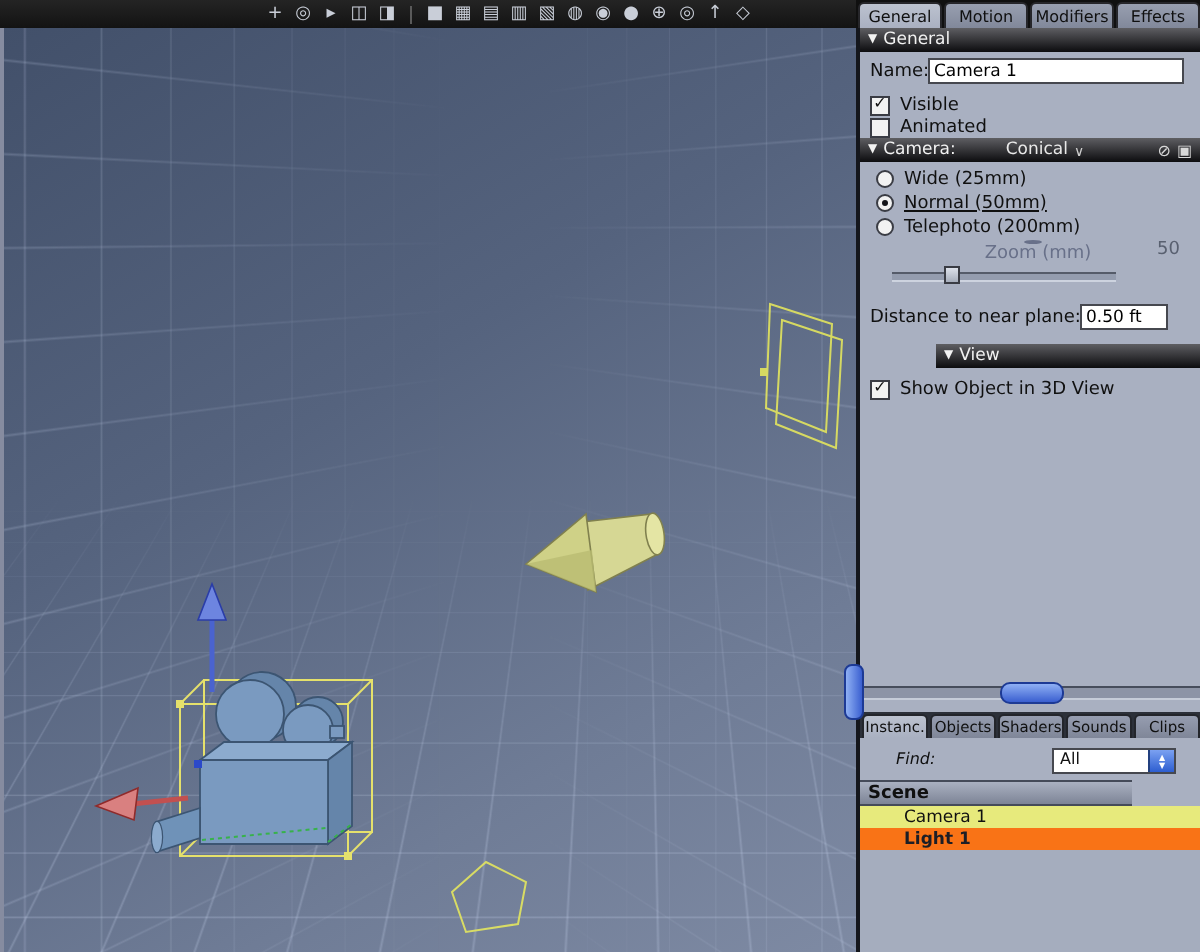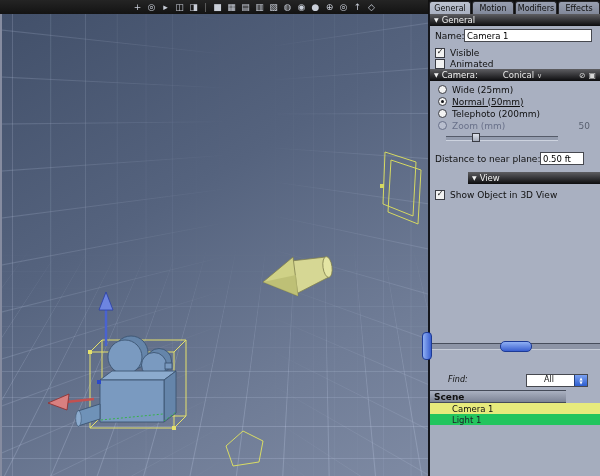--- a/index.html
+++ b/index.html
@@ -58,49 +58,49 @@
   .hdr-ic.first{margin-left:auto;}
   .row{position:absolute;left:0;width:170px;height:13px;display:flex;align-items:center;padding-left:5px;box-sizing:border-box;}
   .txt{position:absolute;height:13px;border:1px solid #46484f;background:#fff;font-family:"DejaVu Sans",sans-serif;
        font-size:8.5px;padding:0 2px;box-sizing:border-box;}
   .cb{width:8px;height:8px;background:#f2f2f2;border:1px solid #3a3c44;display:inline-flex;align-items:center;
       justify-content:center;margin-right:5px;box-sizing:content-box;}
   .cb .mark{font-size:8px;line-height:1;margin-top:-1px;}
   .rad{width:7px;height:7px;border-radius:50%;background:#f2f2f2;border:1px solid #3a3c44;margin-right:5px;position:relative;}
   .rad.sel::after{content:"";position:absolute;left:2px;top:2px;width:3px;height:3px;border-radius:50%;background:#14151a;}
   .radio-row{position:absolute;left:0;width:170px;height:11px;display:flex;align-items:center;padding-left:8px;box-sizing:border-box;}
-  .radio-row.disabled{color:#687089;}
+  .radio-row.disabled{color:#687089;flex-direction:column;}
   .radio-row.disabled .rad{border-color:#687089;background:#b8bece;}
   .zoomval{position:absolute;right:10px;color:#596070;}
   .slider{position:absolute;left:16px;width:112px;height:9px;}
   .slider .track{position:absolute;left:0;right:0;top:3px;height:3px;background:#949cae;
                  border-top:1px solid #555b69;border-bottom:1px solid #cdd3df;}
   .slider .thumb{position:absolute;left:26px;top:0;width:8px;height:9px;background:linear-gradient(#dde1ea,#a6adbb);
                  border:1px solid #3a3c44;box-sizing:border-box;}
   .lbl{white-space:nowrap;}
 
   
   .btabs{position:absolute;left:0;top:342px;width:170px;height:13px;background:#2c3039;display:flex;}
   .btab{flex:1;font-size:7.5px;color:#101010;background:linear-gradient(#969db0,#7f8698);
         border:1px solid #23252b;border-bottom:none;border-radius:3px 3px 0 0;margin:1px 0 0 1px;
         display:flex;align-items:center;justify-content:center;white-space:nowrap;overflow:hidden;}
   .btab.active{background:linear-gradient(#bcc2cf,#a9b0c1);}
   .find-row{position:absolute;left:14px;top:355px;width:190px;height:21px;display:flex;align-items:center;padding-left:4px;box-sizing:border-box;font-style:italic;}
   .mini-dd{position:absolute;left:96px;top:360px;width:62px;height:13px;background:#fff;border:1px solid #46484f;
-           box-sizing:border-box;display:flex;align-items:flex-start;font-size:8px;padding-left:17px;}
+           box-sizing:border-box;display:flex;align-items:flex-start;font-size:8px;padding-left:3px;}
   .dd-btn{margin-left:auto;width:12px;height:100%;background:linear-gradient(#7ba1f1,#2d5ed0);border-left:1px solid #23407f;
           display:flex;flex-direction:column;align-items:center;justify-content:center;color:#fff;}
   .dd-btn span{font-size:4px;line-height:4px;}
   .scene-hdr{position:absolute;left:0;top:376px;width:136px;height:13px;
              background:linear-gradient(#aab1c1,#7d8496);border-top:1px solid #454b59;border-bottom:1px solid #454b59;
              display:flex;align-items:center;padding-left:4px;box-sizing:border-box;font-weight:bold;font-size:9px;}
   .scene-row{position:absolute;left:0;width:170px;height:11px;display:flex;align-items:center;
              padding-left:22px;box-sizing:border-box;font-size:8.5px;}
   .scene-row.selected{background:#e7ea7c;}
-  .scene-row.alt{background:#22c55e;color:#1c1e26;}
+  .scene-row.alt{background:#f97316;color:#1c1e26;font-weight:bold;}
   .list-rest{position:absolute;left:0;top:411px;width:170px;height:51px;background:#a5adbe;}
 </style>
 </head>
 <body>
 
 <div class="topbar">
   <span class="tb-icon">+</span>
   <span class="tb-icon">◎</span>
   <span class="tb-icon">▸</span>
   <span class="tb-icon">◫</span>
@@ -262,20 +262,27 @@
     <span class="cb">
         <span class="mark">✓</span>
       </span>
     <span class="lbl">Show Object in 3D View</span>
   </div>
 
   <div class="hsplit">
     <div class="pill-h"></div>
   </div>
 
+  <div class="btabs">
+    <div class="btab active">Instanc.</div>
+    <div class="btab">Objects</div>
+    <div class="btab">Shaders</div>
+    <div class="btab">Sounds</div>
+    <div class="btab">Clips</div>
+  </div>
 
   <div class="find-row">
     <span class="lbl" style="font-size:8px;">Find:</span>
 
   </div>
   <div class="mini-dd">
     <span>All</span>
     <span class="dd-btn">
       <span>▲</span>
         <span>▼</span>

